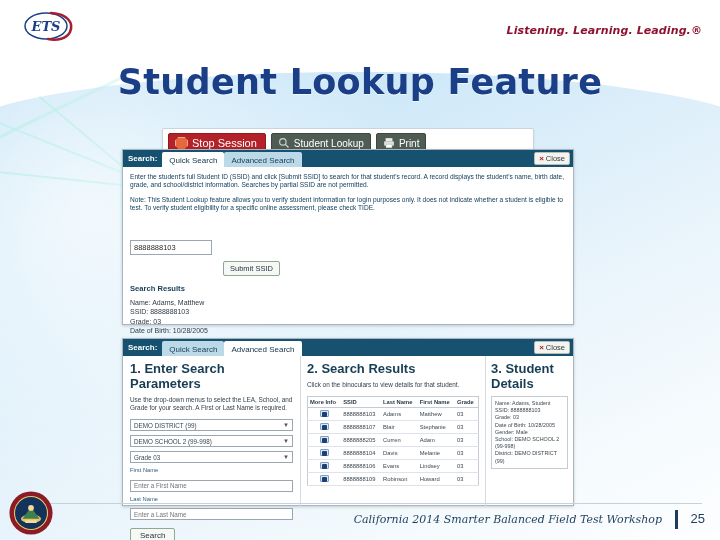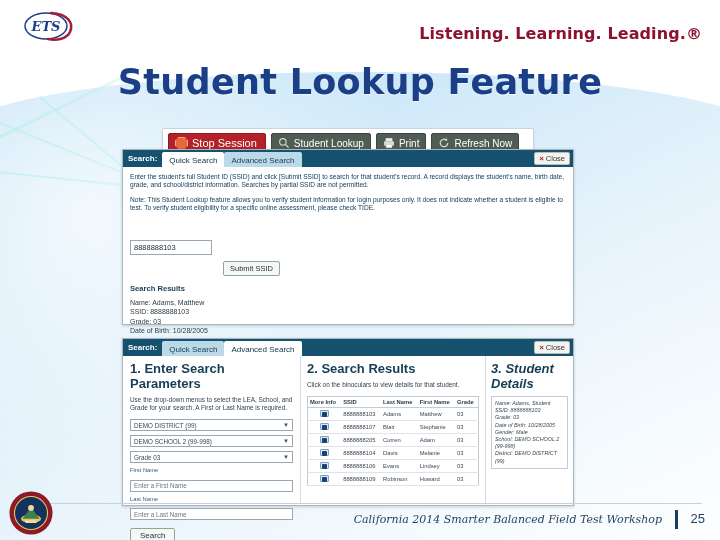--- a/index.html
+++ b/index.html
@@ -31,21 +31,21 @@
     position:absolute; left:120px; top:148px; width:170px; height:170px;
     background:radial-gradient(circle at 20% 20%, rgba(205,250,245,.55), rgba(205,250,245,0) 65%);
   }
 
   
   #header-band { position:absolute; left:0; top:0; width:720px; height:72px; background:#ffffff; z-index:4; }
   #ets-logo { position:absolute; left:22px; top:10px; width:56px; height:32px; }
   #tagline {
     position:absolute; right:18px; top:24px;
     font-family:"DejaVu Sans", sans-serif;
-    font-size:16px; font-weight:bold; 
+    font-size:11px; font-weight:bold; font-style:italic;
     color:#8c1230; letter-spacing:.1px; white-space:nowrap;
   }
 
   
   #slide-title {
     position:absolute; left:0; top:62px; width:720px; text-align:center; z-index:5;
     font-family:"DejaVu Sans", sans-serif;
     font-size:35px; font-weight:bold; color:#1b3f87; letter-spacing:.3px;
     text-shadow:0 1px 0 rgba(255,255,255,.65);
   }
@@ -125,21 +125,21 @@
   }
   #results-heading {
     font-size:7.6px; font-weight:bold; color:#173d55; margin:0 0 5px 0;
   }
   .result-line { font-size:7px; line-height:9.6px; color:#2f3b44; }
 
   
   #adv-body { display:flex; height:150px; }
   #col-params { width:178px; border-right:1px solid #d3dae0; padding:5px 7px; }
   #col-results { width:185px; border-right:1px solid #d3dae0; padding:5px 6px; }
-  #col-details { width:87px; padding:5px 5px;font-style:italic; }
+  #col-details { width:87px; padding:5px 5px; }
   .col-title { font-size:13px; font-weight:bold; color:#173d55; margin:0 0 5px 0; }
   .col-desc { font-size:6.4px; line-height:8px; color:#34434e; margin:0 0 7px 0; }
 
   .sel {
     width:100%; height:12px; border:1px solid #9aa7b1; background:#ffffff;
     display:flex; align-items:center; justify-content:space-between;
     font-size:6.3px; color:#3a4750; padding:0 3px; margin-bottom:4px;
   }
   .sel .caret { font-size:6px; color:#4a5560; }
   .fld-label { font-size:5.8px; color:#2f5d80; margin:1px 0 1px 0; }
@@ -230,27 +230,20 @@
       </svg>
       <span>Student Lookup</span>
     </div>
     <div class="tbtn" id="btn-print">
       <svg class="tb-ico" viewBox="0 0 16 16">
         <rect x="3.5" y="1.5" width="9" height="4" fill="#e8ebe9"></rect>
         <rect x="1.5" y="5.5" width="13" height="6" rx="1" fill="#dfe3e0"></rect>
         <rect x="4" y="9.5" width="8" height="5" fill="#ffffff" stroke="#9aa49d" stroke-width=".6"></rect>
       </svg>
       <span>Print</span>
-    </div>
-    <div class="tbtn" id="btn-refresh-now">
-      <svg class="tb-ico" viewBox="0 0 16 16">
-        <path d="M13 8a5 5 0 1 1-1.7-3.8" fill="none" stroke="#cfd8d2" stroke-width="1.7"></path>
-        <path d="M12.2 1.4 L12.2 5 L8.6 5 Z" fill="#cfd8d2"></path>
-      </svg>
-      <span>Refresh Now</span>
     </div>
   </div>
 
   <div class="panel" id="panel-quick">
     <div class="panel-bar">
       <span class="bar-label">Search:</span>
       <span class="tab active">Quick Search</span>
       <span class="tab">Advanced Search</span>
       <span class="close-btn">
         <span class="close-x">×</span>

